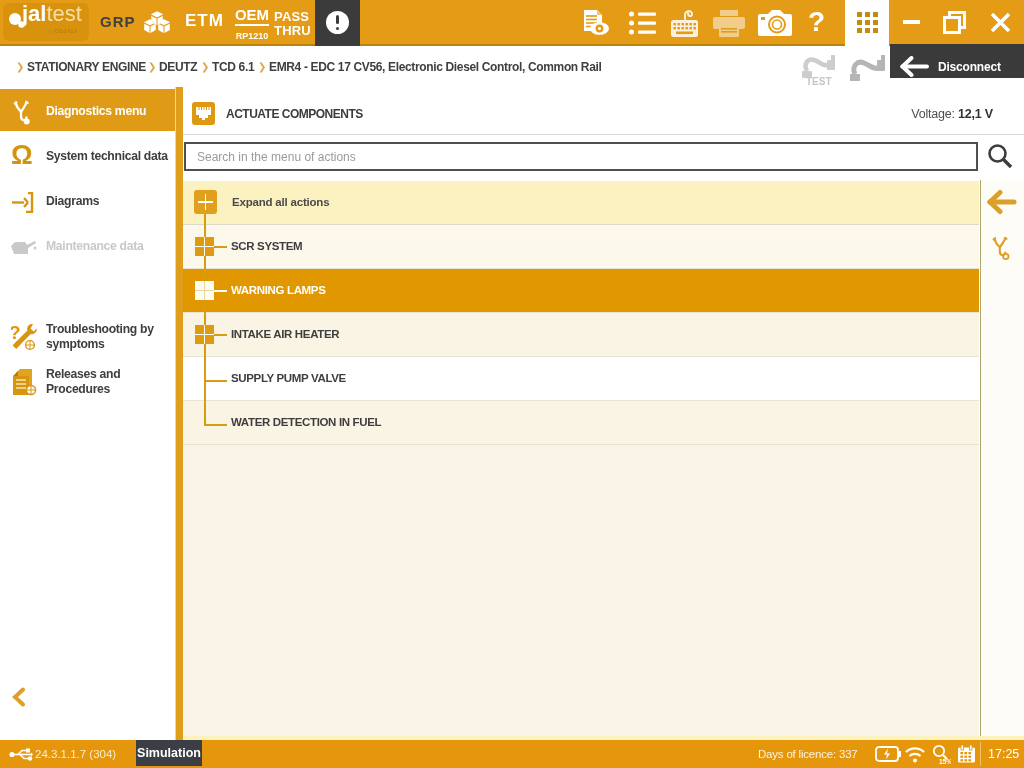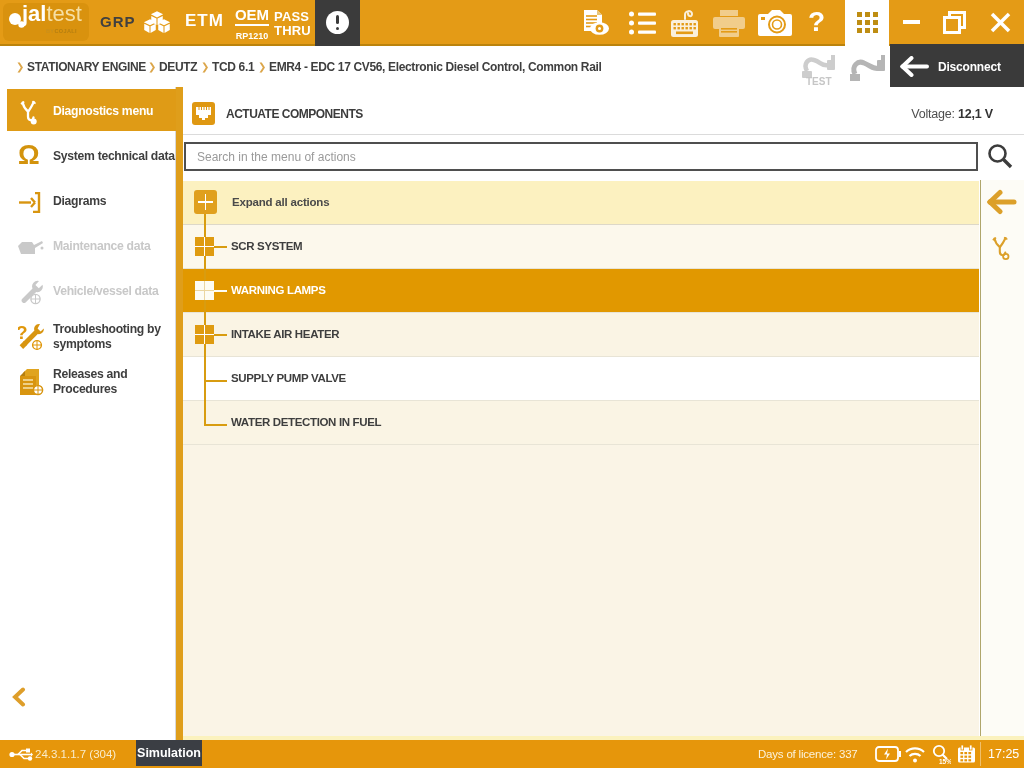--- a/index.html
+++ b/index.html
@@ -21,25 +21,25 @@
   #warnsq{left:315px;top:0;width:45px;height:46px;background:#3B3B3B;}
   #warnsq .circ{position:absolute;left:11px;top:11px;width:23px;height:23px;background:#fff;border-radius:50%;}
   #warnsq .exb{position:absolute;left:21px;top:15px;width:3.4px;height:9px;background:#3B3B3B;border-radius:1.5px;}
   #warnsq .exd{position:absolute;left:21px;top:27px;width:3.4px;height:3.4px;background:#3B3B3B;border-radius:50%;}
   .wctl{color:#fff;}
   #appbtn{left:845px;top:0;width:44px;height:46px;background:#fff;}
   
   #crumbbar{left:0;top:46px;width:1024px;height:41px;background:#fff;border-bottom:1px solid #E2E2E2;}
   .crumb{font-size:12px;font-weight:bold;color:#3F3F3F;top:60px;white-space:nowrap;letter-spacing:-0.35px;}
   .csep{font-size:10px;color:#DCA64A;top:61px;}
-  #disc{left:890px;top:44px;width:134px;height:43px;background:#3A3A3A;}
+  #disc{left:890px;top:44px;width:134px;height:34px;background:#3A3A3A;}
   #disc span{position:absolute;left:48px;top:16px;color:#fff;font-weight:bold;font-size:12px;letter-spacing:-0.2px;}
   
   #sidebar{left:0;top:87px;width:175px;height:653px;background:#fff;border-right:1px solid #D8D8D8;}
-  .mitem{position:absolute;left:0;width:175px;height:45px;margin-left:7px;}
+  .mitem{position:absolute;left:0;width:175px;height:45px;}
   .mtext{position:absolute;left:46px;font-size:12.2px;font-weight:bold;color:#3E3E3E;line-height:15px;white-space:nowrap;letter-spacing:-0.3px;}
   .mdis{color:#C8C8C8;}
   #mi1{top:2px;height:42px;background:#DF9B16;}
   #mi1 .mtext{color:#fff;}
   
   #ostrip{left:176px;top:87px;width:7px;height:655px;background:#DF9E1B;}
   
   #mainhdr{left:183px;top:87px;width:841px;height:47px;background:#fff;border-bottom:1px solid #DBDBDB;}
   #ecuic{left:192px;top:102px;width:23px;height:23px;background:#DF9812;border-radius:3px;}
   #mtitle{left:226px;top:107px;font-size:12px;font-weight:bold;color:#3C3C3C;letter-spacing:-0.5px;}
@@ -257,31 +257,20 @@
     </svg>
     <div class="mtext" style="top:15px;">Diagrams</div>
   </div>
   <div class="mitem" style="top:137px;">
     <svg style="position:absolute;left:9px;top:14px" width="28" height="20" viewBox="0 0 28 20">
       <path d="M2,8 l4,-4 h10 l2,3 8,-4 1,2 -8,5 v6 h-14 z" fill="#C9C9C9"></path>
       <circle cx="26" cy="10" r="1.5" fill="#C9C9C9"></circle>
     </svg>
     <div class="mtext mdis" style="top:15px;">Maintenance data</div>
   </div>
-  <div class="mitem" style="top:182px;">
-    <svg style="position:absolute;left:11px;top:10px" width="25" height="26" viewBox="0 0 25 26">
-      <path d="M21,2 a5.5,5.5 0 0 0 -6.5,7.4 L4,20 a2.6,2.6 0 0 0 3.6,3.6 L18.2,13 a5.5,5.5 0 0 0 6.3,-7.2 l-3.7,3.4 -3.4,-3.2 z" fill="#C9C9C9"></path>
-      <circle cx="17.5" cy="20" r="4.6" fill="#fff" stroke="#C9C9C9" stroke-width="1.4"></circle>
-      <g stroke="#C9C9C9" stroke-width="1">
-          <line x1="13" y1="20" x2="22" y2="20"></line>
-          <line x1="17.5" y1="15.5" x2="17.5" y2="24.5"></line>
-        </g>
-    </svg>
-    <div class="mtext mdis" style="top:15px;">Vehicle/vessel data</div>
-  </div>
   <div class="mitem" style="top:227px;">
     <svg style="position:absolute;left:11px;top:9px" width="27" height="28" viewBox="0 0 27 28">
       <text x="-2" y="16" font-size="19" font-weight="bold" fill="#E0970B" font-family="Liberation Sans">?</text>
       <path d="M22,1 a5,5 0 0 0 -5.6,6.6 L5,19 l3.4,3.4 11.4,-11.4 a5,5 0 0 0 6,-5.6 l-3.2,3 -3,-2.8 z" fill="#D89510"></path>
       <rect x="3" y="19" width="5" height="6" transform="rotate(45 5.5 22)" fill="#D89510"></rect>
       <circle cx="19" cy="22" r="4.4" fill="#fff" stroke="#E0970B" stroke-width="1.4"></circle>
       <g stroke="#E0970B" stroke-width="1">
           <line x1="14" y1="22" x2="24" y2="22"></line>
           <line x1="19" y1="17" x2="19" y2="27"></line>
         </g>

